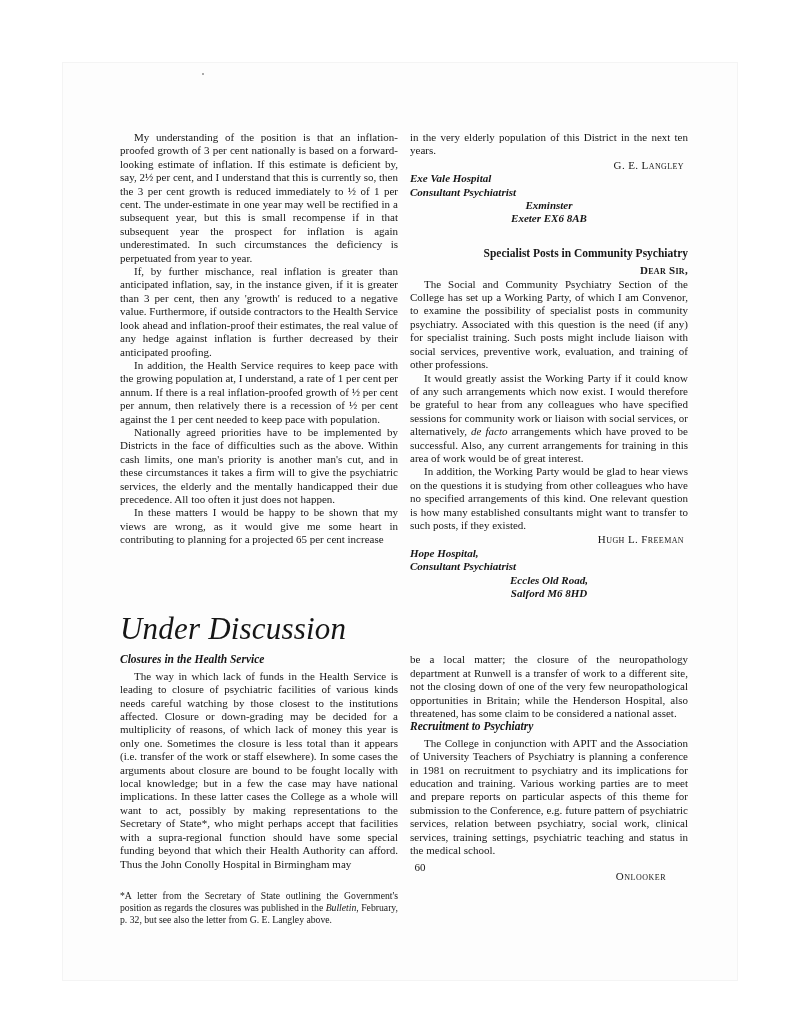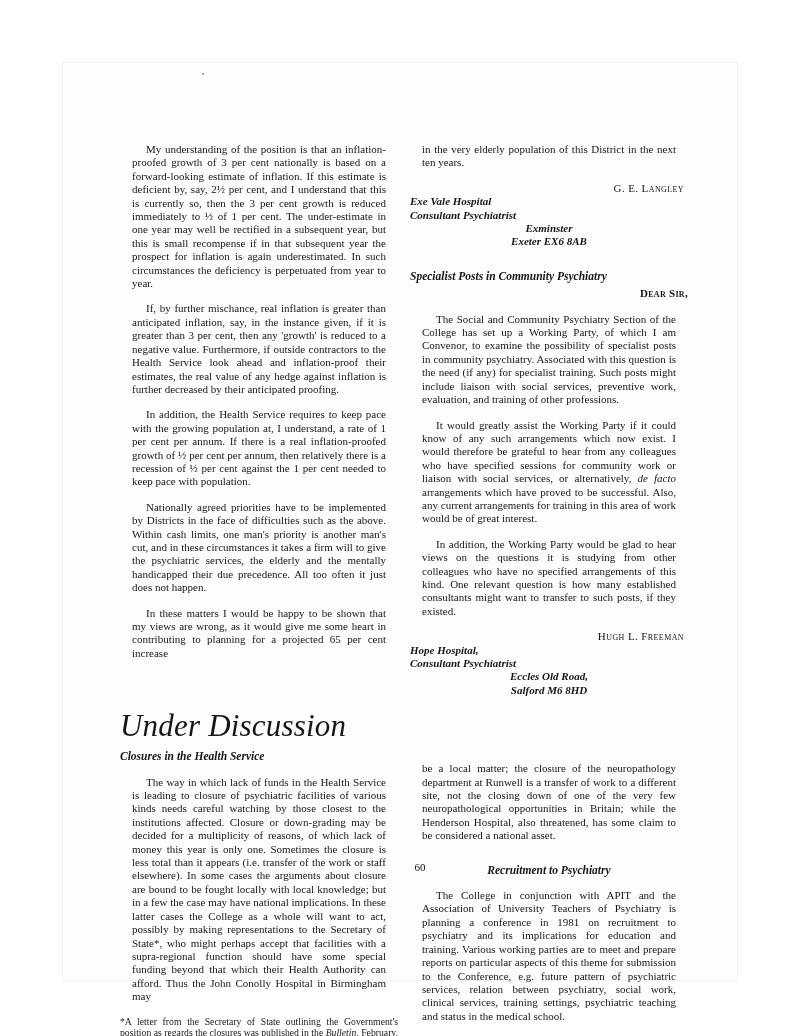--- a/index.html
+++ b/index.html
@@ -12,44 +12,44 @@
     position:absolute;left:63px;top:63px;width:674px;height:917px;
     background:#fdfdfd;outline:1px solid rgba(0,0,0,0.045);
   }
   .speck{
     position:absolute;left:202px;top:73px;width:2px;height:2px;
     background:#8d8d8d;border-radius:50%;
   }
   .content{position:absolute;left:120px;top:131px;width:568px;}
   .cols{display:flex;gap:12px;}
   .col{width:278px;text-align:justify;font-size:11px;line-height:13.4px;}
-  .col p{margin:12px;text-indent:14px;}
+  .col p{margin:0;text-indent:14px;}
   .col p.noindent{text-indent:0;}
   .sig-name{
     text-align:right;font-variant:small-caps;letter-spacing:0.4px;
     margin-top:1px;padding-right:4px;
   }
   .addr-row{display:flex;justify-content:space-between;font-style:italic;font-weight:bold;text-align:left;flex-direction:column;}
   .addr-line{font-style:italic;font-weight:bold;text-align:center;}
   .letter-heading{
-    text-align:left;font-weight:bold;font-style:italic;font-size:11.5px;
+    text-align:right;font-weight:bold;font-size:11.5px;
     margin-top:21px;margin-bottom:4px;
   }
   .salutation{font-variant:small-caps;letter-spacing:0.3px;text-align:right;font-weight:bold;}
   .ud-title{
     font-style:italic;font-size:31px;line-height:28px;margin:15px 0 10px 0;
     text-align:left;font-weight:normal;letter-spacing:0.2px;
   }
   .subheading{
     font-weight:bold;font-style:italic;font-size:11.5px;text-align:left;
     margin-bottom:3px;
   }
-  .subheading.spaced{margin-top:21px;text-align:center;}
+  .subheading.spaced{}
   .footnote{
-    font-size:9.7px;line-height:11.8px;text-align:justify;margin-top:4px;
+    font-size:9.7px;line-height:11.8px;text-align:justify;margin-top:19px;
   }
   .byline{
     text-align:right;font-variant:small-caps;letter-spacing:0.5px;
     margin-top:12px;padding-right:22px;
   }
   .page-num{
     position:absolute;left:136px;top:861px;width:568px;text-align:center;
     font-size:11px;
   }
   .it{font-style:italic;}

